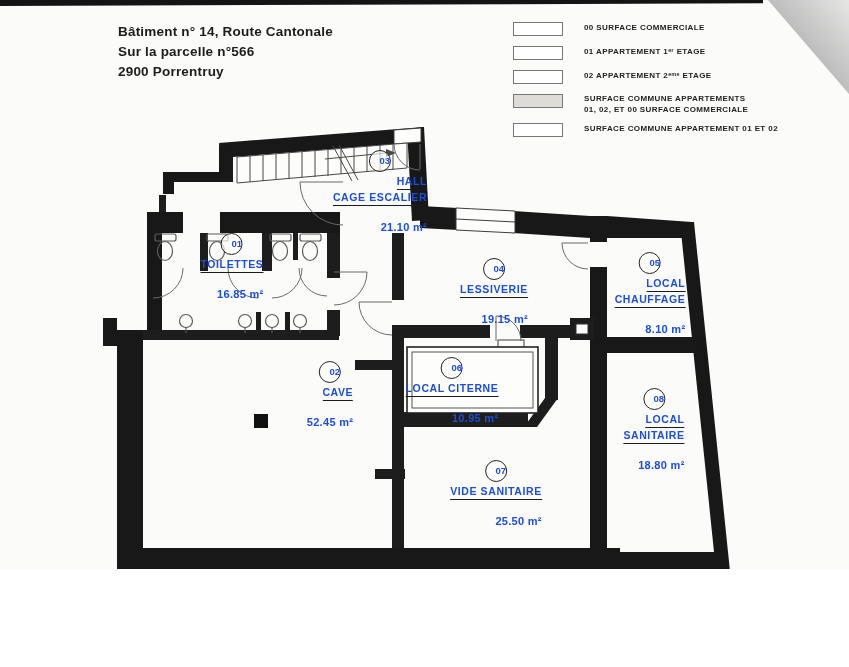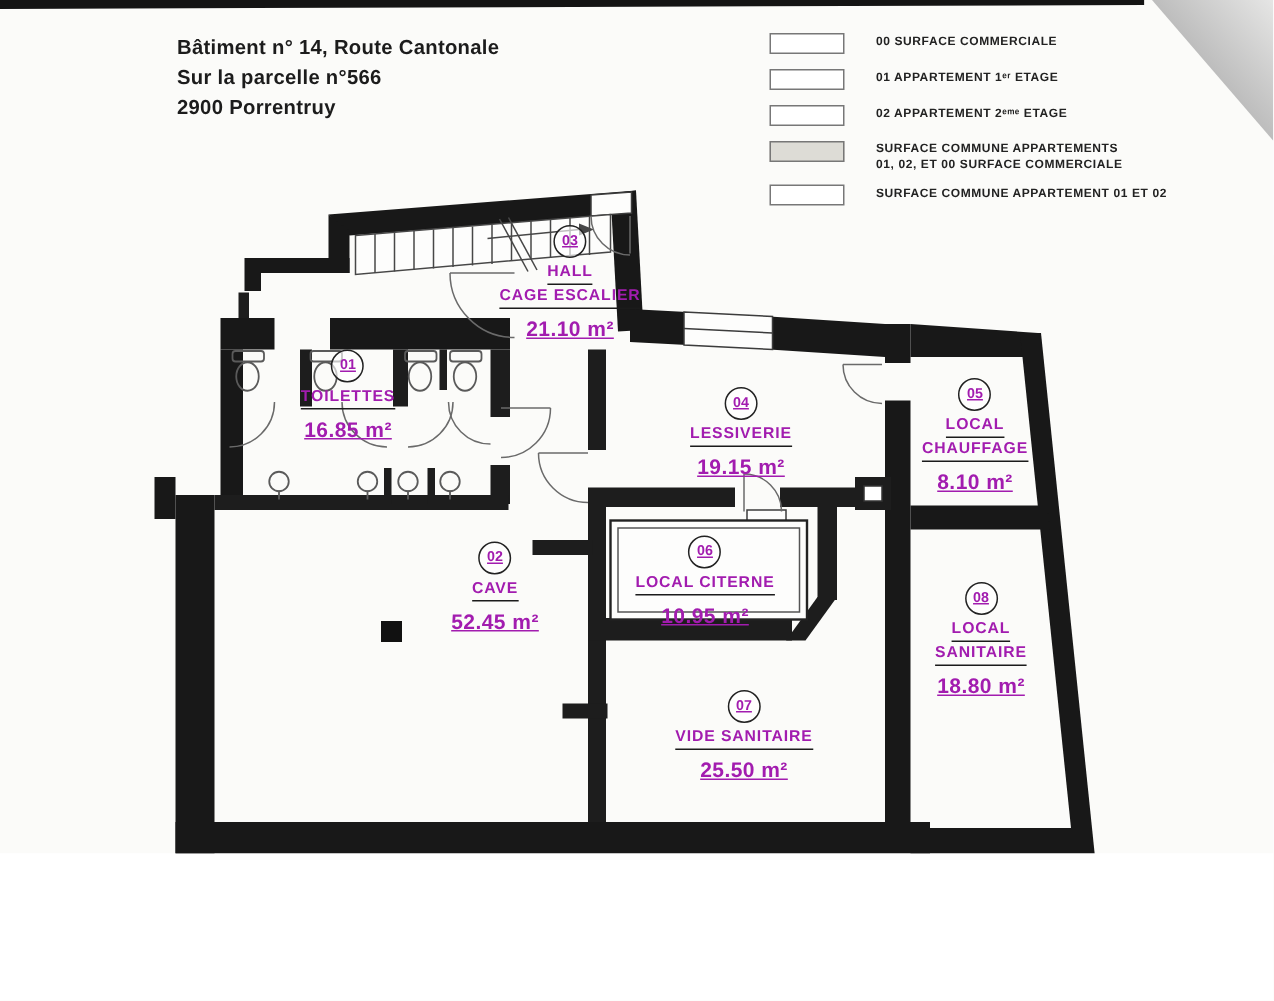--- a/index.html
+++ b/index.html
@@ -18,26 +18,26 @@
   .legend{position:absolute;left:513px;top:22px;}
   .legend-row{display:flex;align-items:flex-start;margin-bottom:10px;}
   .swatch{width:48px;height:12px;border:1px solid #777;background:#fff;flex:none;}
   .swatch.shaded{background:#dedeta;background:#dddcd6;}
   .legend-label{margin-left:21px;font-size:8px;font-weight:bold;letter-spacing:.4px;
         line-height:12px;color:#222;white-space:nowrap;}
   .legend-label.two{line-height:11px;margin-top:-1px;}
   
   svg.plan{position:absolute;left:0;top:0;}
   
-  .room-label{position:absolute;transform:translateX(-50%);text-align:center;color:#a21caf;z-index:3;text-decoration:underline;}
+  .room-label{position:absolute;transform:translateX(-50%);text-align:right;color:#1d4ed8;z-index:3;}
   .room-num{width:20px;height:20px;border:1.4px solid #222;border-radius:50%;margin:0 auto 3px;
         font-size:9.5px;font-weight:bold;line-height:20px;background:rgba(255,255,255,.65);}
   .room-name{font-weight:bold;font-size:10.5px;letter-spacing:.6px;line-height:1.3;white-space:nowrap;}
   .room-name span{border-bottom:1.8px solid #1b1b1b;padding-bottom:.5px;display:inline-block;margin-bottom:1px;}
-  .room-area{font-weight:bold;font-size:14px;margin-top:4px;letter-spacing:.3px;}
+  .room-area{font-weight:bold;font-size:11px;margin-top:14px;letter-spacing:.3px;}
   
   .footer{position:absolute;left:127px;top:589px;display:flex;align-items:center;}
   .level-circle{width:34px;height:34px;border:1.6px solid #222;border-radius:50%;
         font-size:13px;font-weight:bold;line-height:34px;text-align:center;flex:none;}
   .level-label{margin-left:16px;font-size:17px;font-weight:bold;letter-spacing:1px;
         border-bottom:2.5px solid #1b1b1b;padding-bottom:4px;}
 </style>
 </head>
 <body>
 
@@ -232,21 +232,21 @@
 
   <div class="room-label" style="left:650px;top:252px">
     <div class="room-num">05</div>
     <div class="room-name">
       <span>LOCAL</span><br>
       <span>CHAUFFAGE</span>
     </div>
     <div class="room-area">8.10 m²</div>
   </div>
 
-  <div class="room-label" style="left:470px;top:357px">
+  <div class="room-label" style="left:452px;top:357px">
     <div class="room-num">06</div>
     <div class="room-name"><span>LOCAL CITERNE</span></div>
     <div class="room-area">10.95 m²</div>
   </div>
 
   <div class="room-label" style="left:496px;top:460px">
     <div class="room-num">07</div>
     <div class="room-name"><span>VIDE SANITAIRE</span></div>
     <div class="room-area">25.50 m²</div>
   </div>

